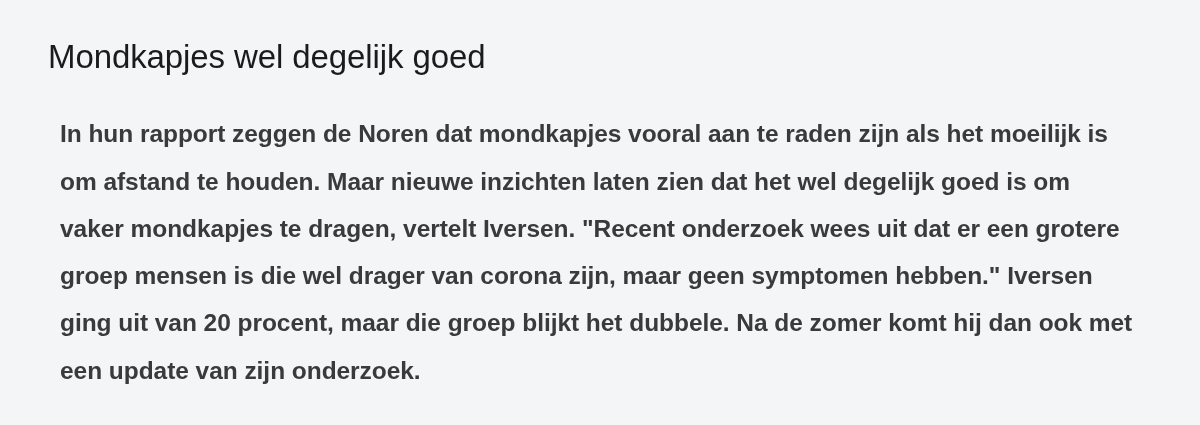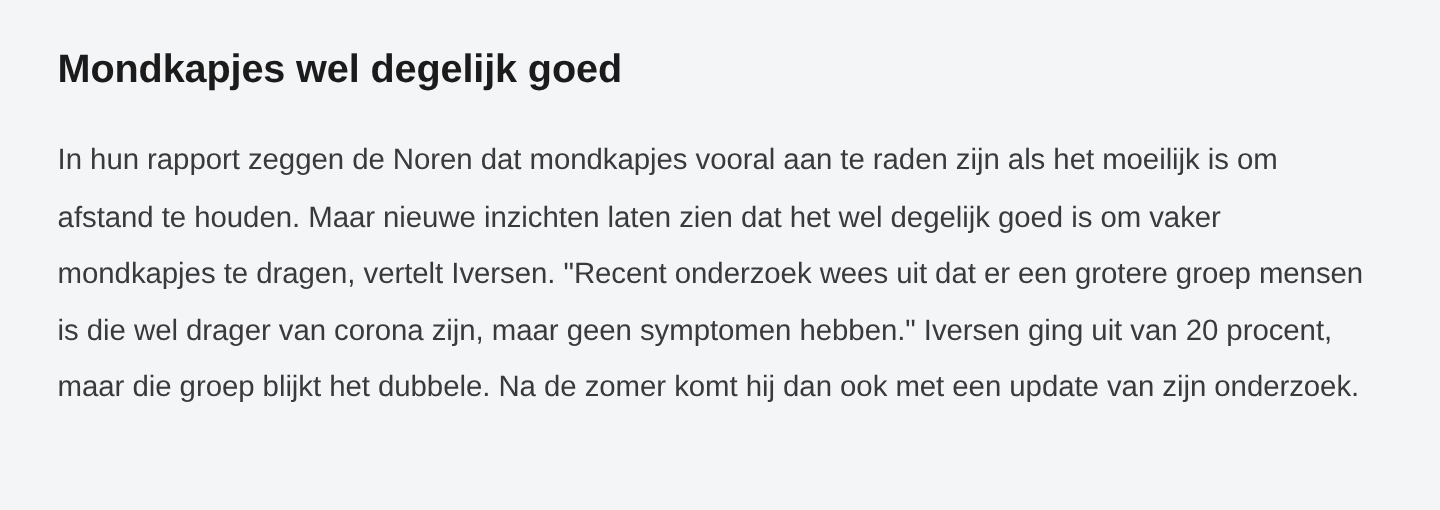--- a/index.html
+++ b/index.html
@@ -17,30 +17,30 @@
     box-sizing: border-box;
     width: 1200px;
     height: 425px;
     padding: 36px 60px 0 48px;
     background: #f4f5f7;
   }
   .article-title {
     margin: 0;
     padding: 0;
     font-size: 33px;
-    font-weight: 700;
+    font-weight: 400;
     line-height: 1.25;
     color: #1b1b1b;
     letter-spacing: -0.1px;
   }
   .article-body {
-    margin: 33px 0 0 0;
+    margin: 33px 0 0 12px;
     padding: 0;
     font-size: 24.5px;
-    font-weight: 400;
+    font-weight: 700;
     line-height: 1.93;
     color: #3a3a3c;
     letter-spacing: -0.05px;
     max-width: 1090px;
   }
 </style>
 </head>
 <body>
 
 <div class="article">

